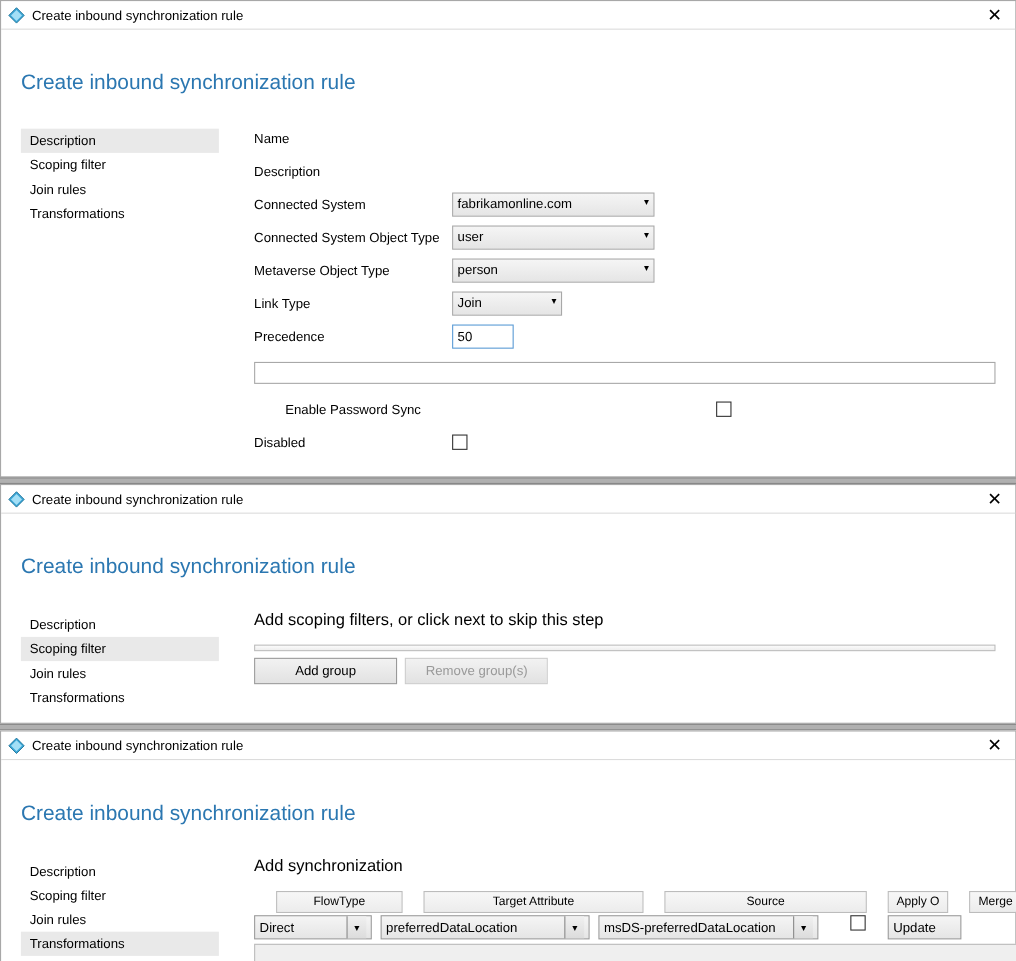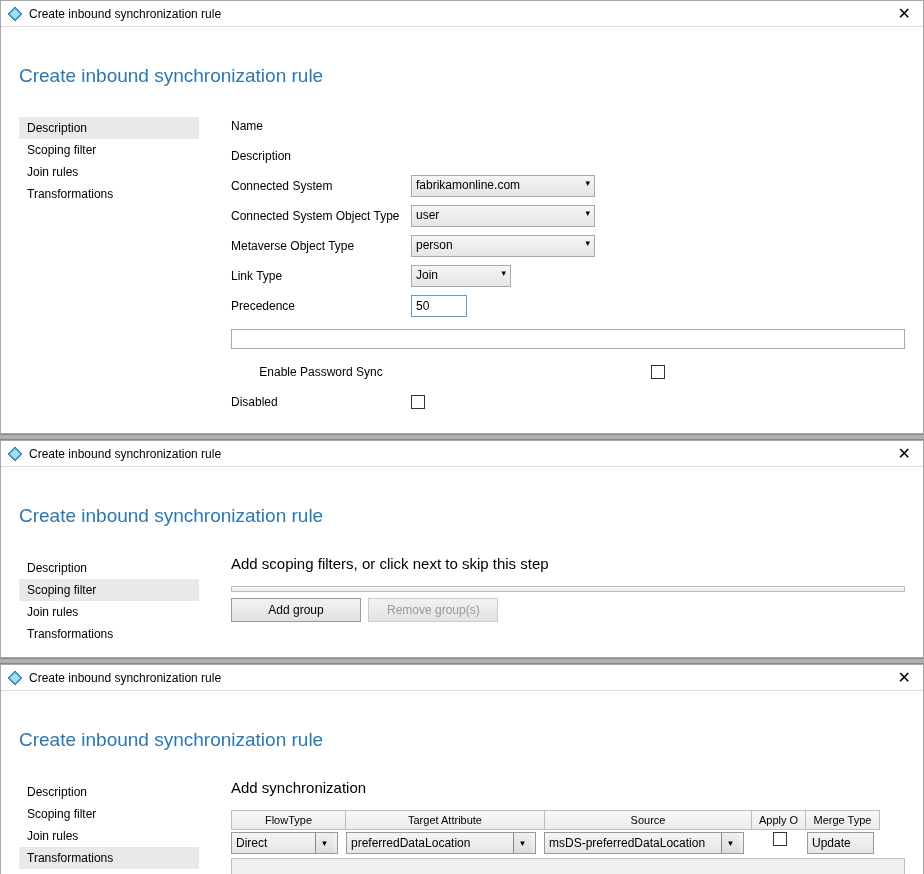--- a/index.html
+++ b/index.html
@@ -170,20 +170,21 @@
   }
   .ch {
     background: linear-gradient(#f7f7f7,#ececec);
     border: 1px solid #bcbcbc;
     font-size: 11px;
     text-align: center;
     padding: 3px 4px;
     margin-right: -1px;
     overflow: hidden;
     white-space: nowrap;
+    margin-left: 20px;
   }
   .row-cells { display:flex; align-items:flex-start; }
   .cell-combo {
     background: linear-gradient(#f5f5f5,#e5e5e5);
     border: 1px solid #999;
     height: 22px;
     display:flex;
     align-items:center;
     font-size:12px;
     padding: 0 4px;
@@ -352,21 +353,21 @@
         <div class="side-nav-item">Join rules</div>
         <div class="side-nav-item active">Transformations</div>
       </div>
       <div class="main-area">
         <div class="subheading">Add synchronization</div>
 
         <div class="table-wrap">
           <div class="col-headers">
             <div class="ch" style="width:115px">FlowType</div>
             <div class="ch" style="width:200px">Target Attribute</div>
-            <div class="ch" style="width:208px">Source</div>
+            <div class="ch" style="width:184px">Source</div>
             <div class="ch" style="width:55px">Apply O</div>
             <div class="ch" style="width:75px">Merge Type</div>
           </div>
           <div class="row-cells">
             <div class="cell-combo" style="width:107px">
               <span>Direct</span>
                 <span class="arrow-box">▼</span>
             </div>
             <div class="cell-combo" style="width:190px">
               <span>preferredDataLocation</span>

